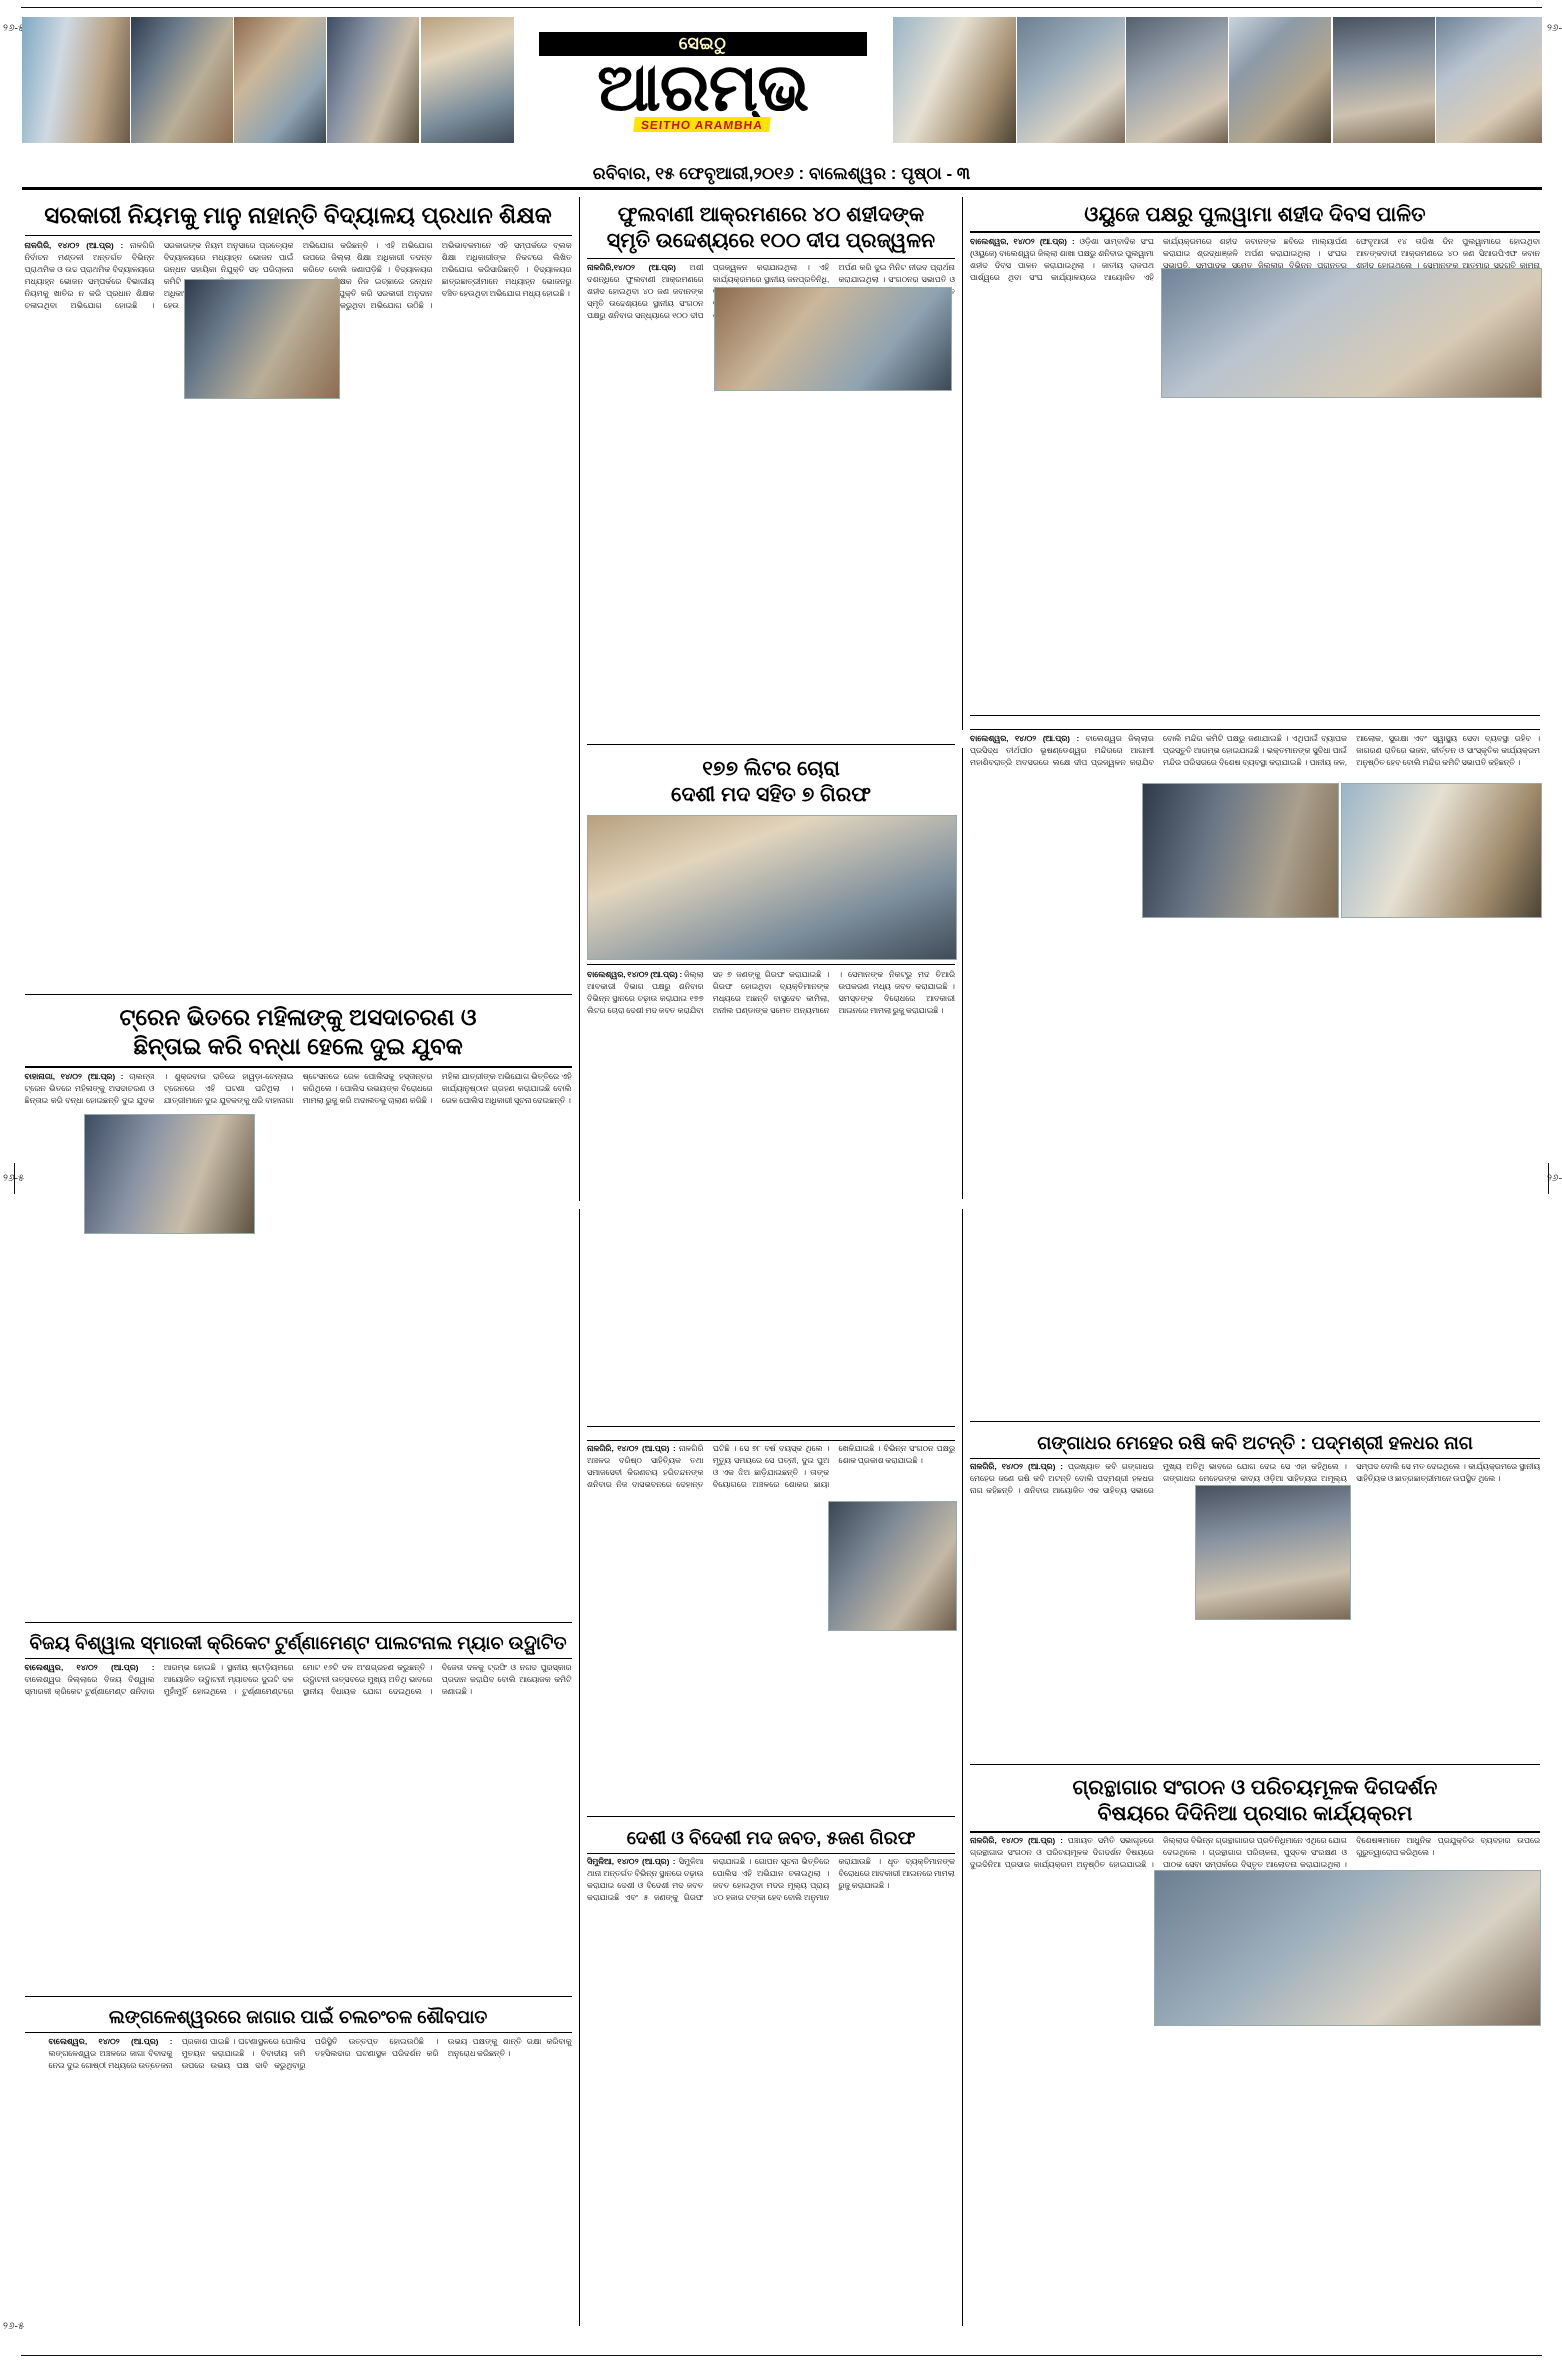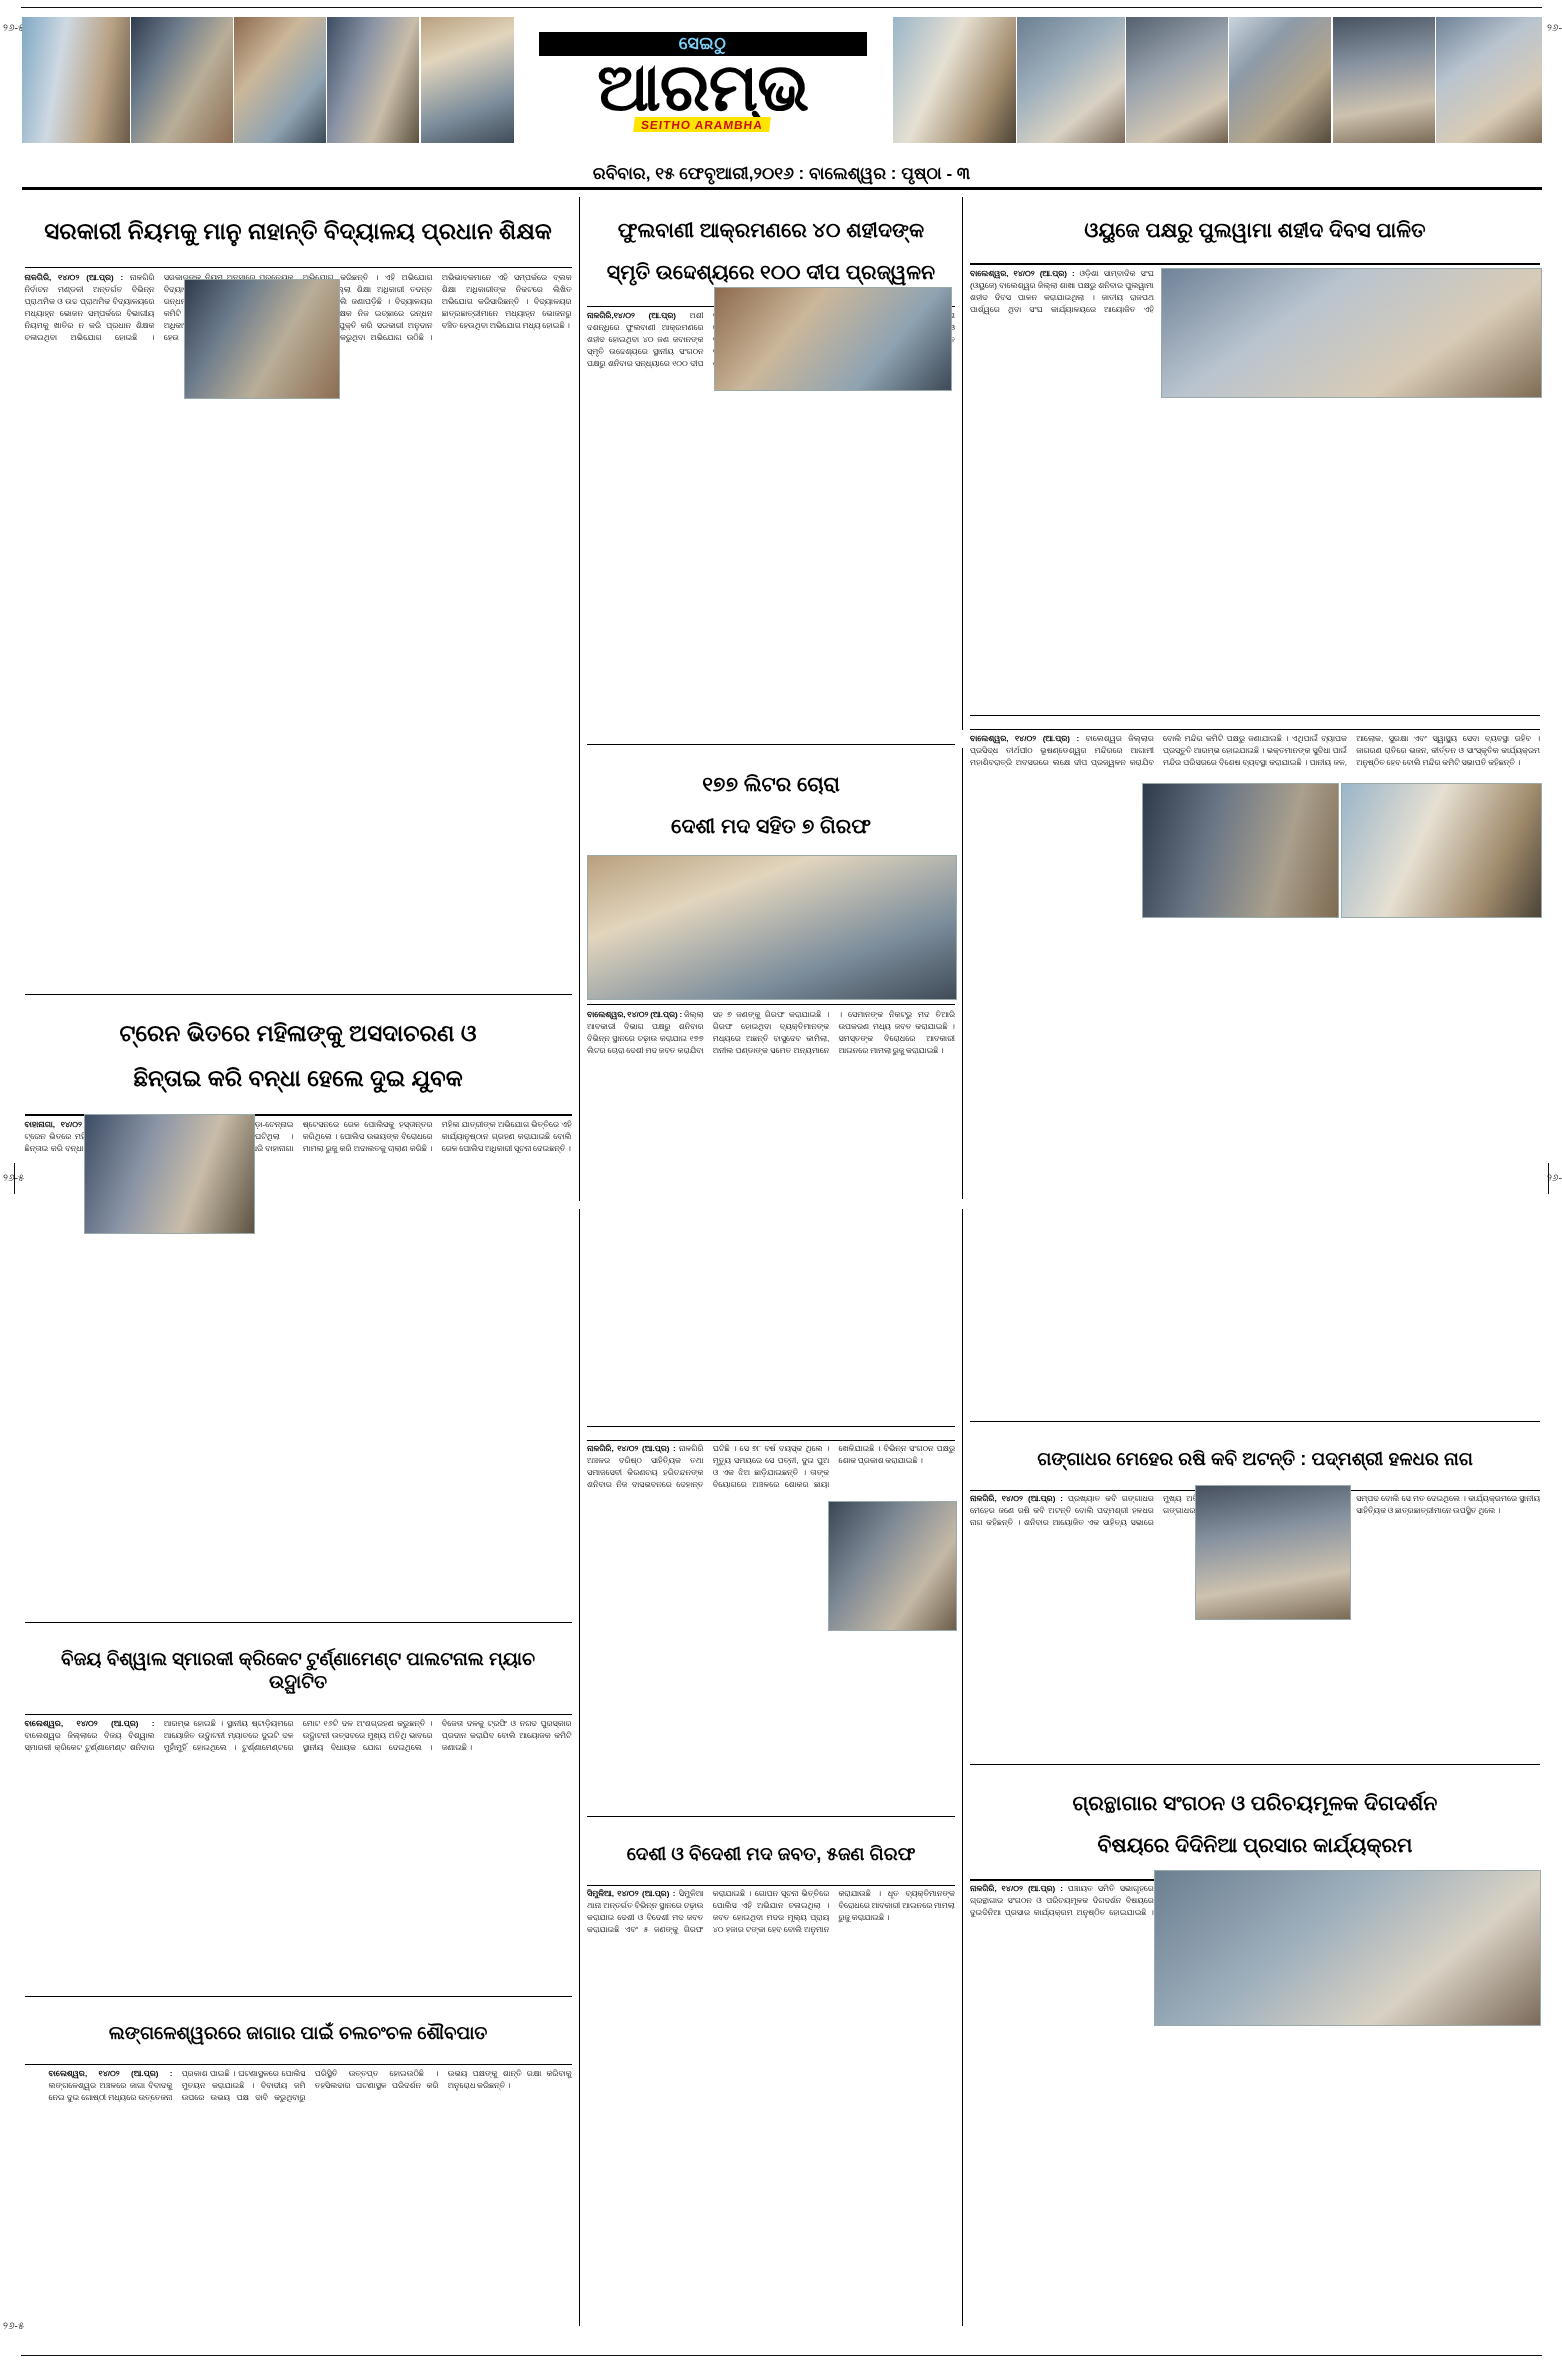--- a/index.html
+++ b/index.html
@@ -13,33 +13,33 @@
   
   .crop{position:absolute;font-size:10.2px;color:#222;line-height:1;}
   .regline-h{position:absolute;height:1px;background:#111;}
   .regline-v{position:absolute;width:1px;background:#111;}
 
   
   .masthead{position:absolute;left:21.5px;top:17.4px;width:1520px;height:138px;}
   .photo-strip{position:absolute;top:0;height:126px;overflow:hidden;}
   .strip-cell{position:absolute;top:0;height:126px;background-size:cover;}
   .title-wrap{position:absolute;left:517px;top:14.3px;width:328px;text-align:center;}
-  .seitho-bar{background:#000;color:#7dd3fc;font-size:17.4px;line-height:1.25;
+  .seitho-bar{background:#000;color:#fef9c3;font-size:17.4px;line-height:1.25;
     letter-spacing:0.5px;padding:1.5px 0;font-weight:bold;}
   .arambha{font-size:66px;font-weight:bold;line-height:0.96;letter-spacing:-1px;}
   .seitho-eng{display:inline-block;background:#ffe400;color:#cc1111;
     font-size:11.8px;font-weight:bold;letter-spacing:1px;padding:0.5px 7.2px;
     transform:skewX(-6deg);margin-top:-3.1px;}
   .dateline{position:absolute;left:21.5px;top:164px;width:1520px;text-align:center;
     font-size:17px;font-weight:bold;}
   .rule-thick{position:absolute;background:#000;}
 
   
   .col{position:absolute;}
-  h2.hl{margin:16px;font-weight:bold;text-align:center;line-height:1.28;}
+  h2.hl{margin:0;font-weight:bold;text-align:center;line-height:1.28;}
   .hl-xl{font-size:23px;}
   .hl-lg{font-size:20.5px;}
   .hl-md{font-size:18.4px;}
   .body-txt{font-size:8px;line-height:1.5;text-align:justify;
     column-gap:9.2px;hyphens:auto;word-spacing:-0.5px;}
   .lead{font-weight:bold;}
   .vr{position:absolute;width:0.5px;background:#000;}
 
   .photo{background:#cfd8dd;border:0.5px solid #9aa;position:relative;overflow:hidden;}
   .photo .ph-in{position:absolute;inset:0;}

